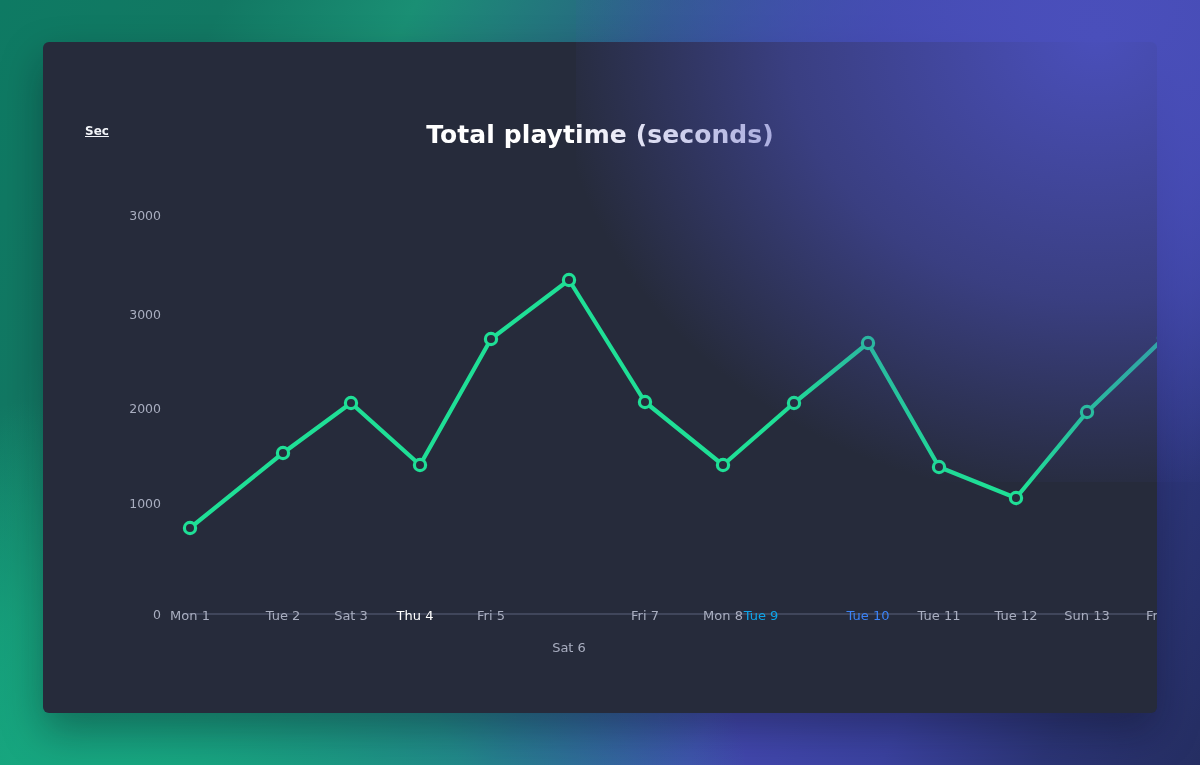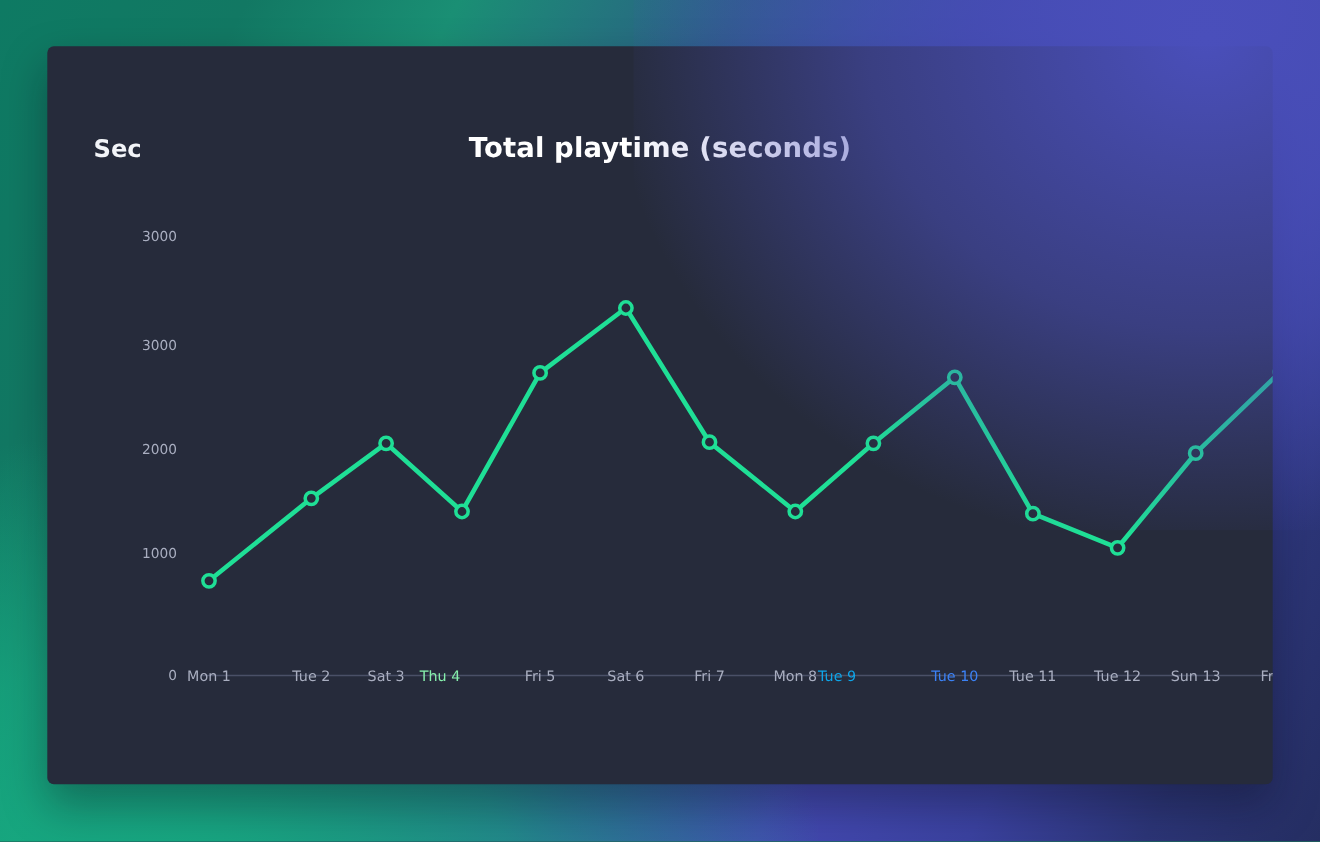--- a/index.html
+++ b/index.html
@@ -78,22 +78,23 @@
     font-weight: bold;
     letter-spacing: 0.1px;
     white-space: nowrap;
   }
 
   .axis-unit {
     position: absolute;
     left: 42px;
     top: 82px;
     color: #f2f4f8;
-    font-size: 22px;
+    font-size: 12px;
     font-weight: bold;
+    text-decoration: underline;
   }
 
   .x-axis-caption {
     position: absolute;
     left: 0;
     top: 614px;
     width: 1114px;
     text-align: center;
     color: #f3f5f9;
     font-size: 16px;
@@ -172,23 +173,23 @@
           <div class="y-tick" style="left: 58px; top: 173px; color: rgb(169, 174, 192);">3000</div>
           <div class="y-tick" style="left: 58px; top: 272px; color: rgb(169, 174, 192);">3000</div>
           <div class="y-tick" style="left: 58px; top: 366px; color: rgb(169, 174, 192);">2000</div>
           <div class="y-tick" style="left: 58px; top: 461px; color: rgb(169, 174, 192);">1000</div>
           <div class="y-tick" style="left: 58px; top: 572px; color: rgb(169, 174, 192);">0</div>
         </div>
       <div id="x-ticks">
           <div class="x-tick" style="left: 147px; color: rgb(169, 174, 192);">Mon 1</div>
           <div class="x-tick" style="left: 240px; color: rgb(169, 174, 192);">Tue 2</div>
           <div class="x-tick" style="left: 308px; color: rgb(169, 174, 192);">Sat 3</div>
-          <div class="x-tick" style="left: 357px; color: #86efac;">Thu 4</div>
+          <div class="x-tick" style="left: 372px; color: #ffffff;">Thu 4</div>
           <div class="x-tick" style="left: 448px; color: rgb(169, 174, 192);">Fri 5</div>
-          <div class="x-tick" style="left: 526px; color: rgb(169, 174, 192);">Sat 6</div>
+          <div class="x-tick" style="left: 526px; color: rgb(169, 174, 192); margin-top: 32px;">Sat 6</div>
           <div class="x-tick" style="left: 602px; color: rgb(169, 174, 192);">Fri 7</div>
           <div class="x-tick" style="left: 680px; color: rgb(169, 174, 192);">Mon 8</div>
           <div class="x-tick" style="left: 718px; color: #0ea5e9;">Tue 9</div>
           <div class="x-tick" style="left: 825px; color: #3b82f6;">Tue 10</div>
           <div class="x-tick" style="left: 896px; color: rgb(169, 174, 192);">Tue 11</div>
           <div class="x-tick" style="left: 973px; color: rgb(169, 174, 192);">Tue 12</div>
           <div class="x-tick" style="left: 1044px; color: rgb(169, 174, 192);">Sun 13</div>
           <div class="x-tick" style="left: 1121px; color: rgb(169, 174, 192);">Fri 14</div>
         </div>
     </div>

